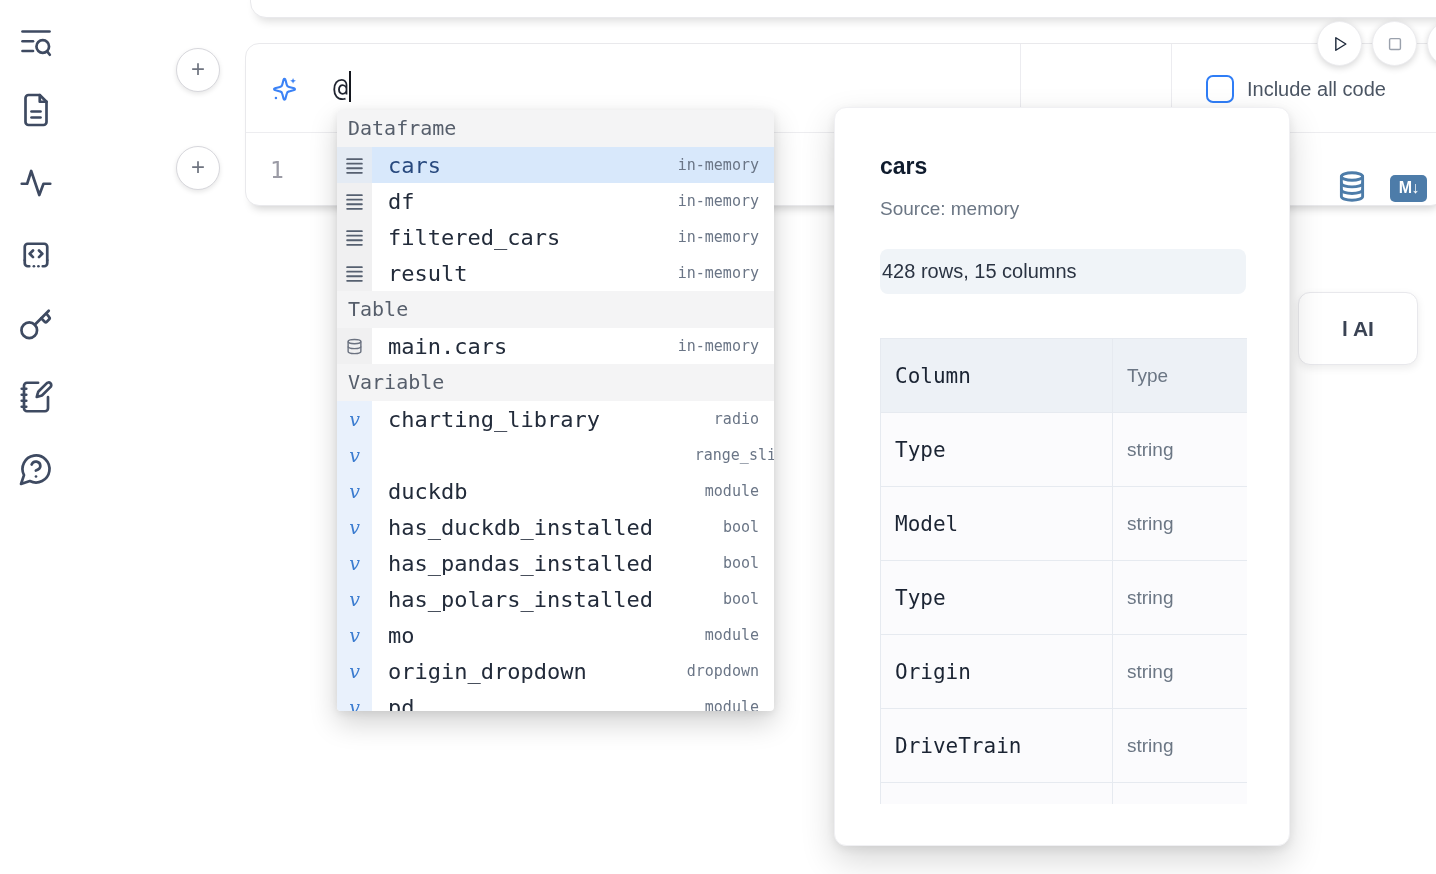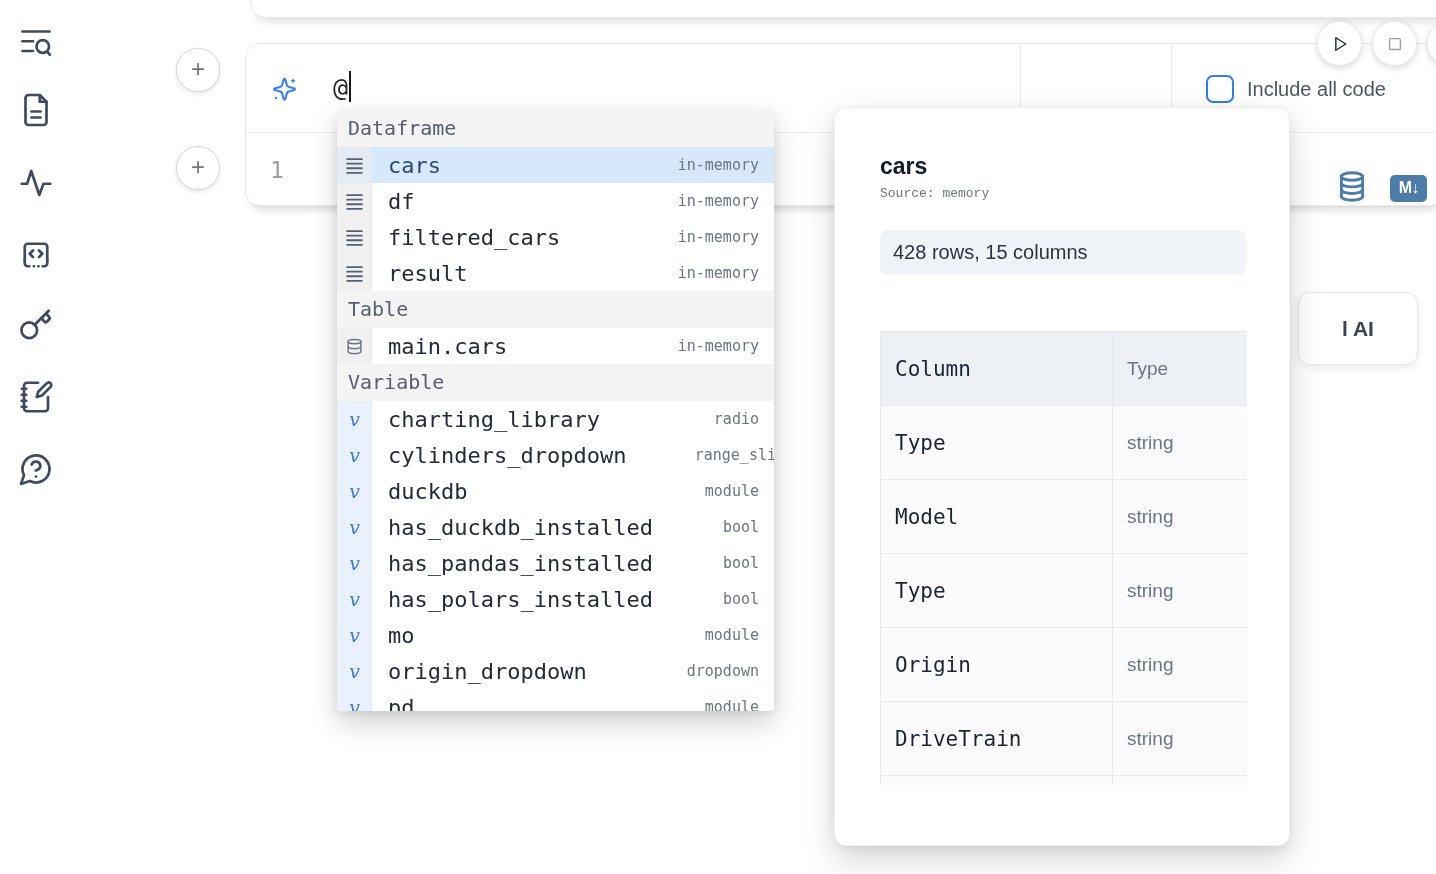--- a/index.html
+++ b/index.html
@@ -73,25 +73,25 @@
   .mi-type.clip-right { margin-right:-17px;text-align:center; }
   .var-glyph { font-family:"DejaVu Serif", serif; font-style:italic; font-size:19px; color:#3b7cd0; }
   .gutter-icon svg { display:block; }
 
   
   .preview { position:absolute; left:834px; top:107px; width:456px; height:739px; background:#fff;
              border-radius:12px; border:1px solid #f0f0f3;
              box-shadow:0 14px 34px rgba(0,0,0,.16), 0 3px 10px rgba(0,0,0,.07);
              z-index:30; padding:45px; }
   .pv-title { font-size:23px; font-weight:bold; color:#0f1b2d; }
-  .pv-source { margin-top:6px; font-size:13px; color:#6b7684;font-family:Liberation Mono, monospace; }
+  .pv-source { margin-top:18px; font-size:19px; color:#6b7684; }
   .pv-pill { margin-top:29px; width:366px; height:45px; background:#f0f4f8; border-radius:8px;
-             font-size:20px; color:#2a3342; line-height:45px; padding-left:13px; }
+             font-size:20px; color:#2a3342; line-height:45px; padding-left:2px; }
   .pv-table-wrap { margin-top:44px; width:367px; height:466px; overflow:hidden; }
-  table.pv-table { border-collapse:collapse; width:392px;margin-top:12px; }
+  table.pv-table { border-collapse:collapse; width:392px; }
   .pv-table th, .pv-table td { border:1px solid #e6eaf0; height:74px; padding-left:14px;
                                text-align:left; font-weight:normal; vertical-align:middle; }
   .pv-table th { background:#edf1f6; font-size:20px; color:#27313f; }
   .pv-table td { background:#fbfbfd; }
   .pv-table .col-name { width:232px; font-family:"DejaVu Sans Mono", monospace;
                         font-size:21px; color:#1b2433; }
   .pv-table .col-type { font-size:19px; color:#6b7684; }
 
   
   .ai-btn { position:absolute; left:1298px; top:292px; width:120px; height:73px; background:#fff;
@@ -263,21 +263,20 @@
       <div class="menu-gutter gutter-icon">
         <span class="var-glyph">v</span>
       </div>
       <span class="mi-name">charting_library</span>
       <span class="mi-type">radio</span>
     </div>
     <div class="menu-item kind-var">
       <div class="menu-gutter gutter-icon">
         <span class="var-glyph">v</span>
       </div>
-      <span class="mi-name">cylinders_dropdown</span>
       <span class="mi-type clip-right">range_sli</span>
     </div>
     <div class="menu-item kind-var">
       <div class="menu-gutter gutter-icon">
         <span class="var-glyph">v</span>
       </div>
       <span class="mi-name">duckdb</span>
       <span class="mi-type">module</span>
     </div>
     <div class="menu-item kind-var">

